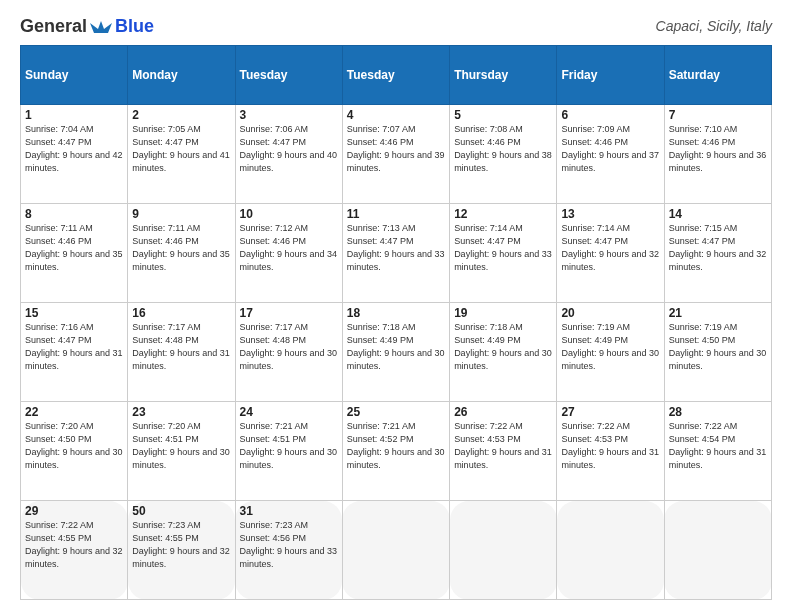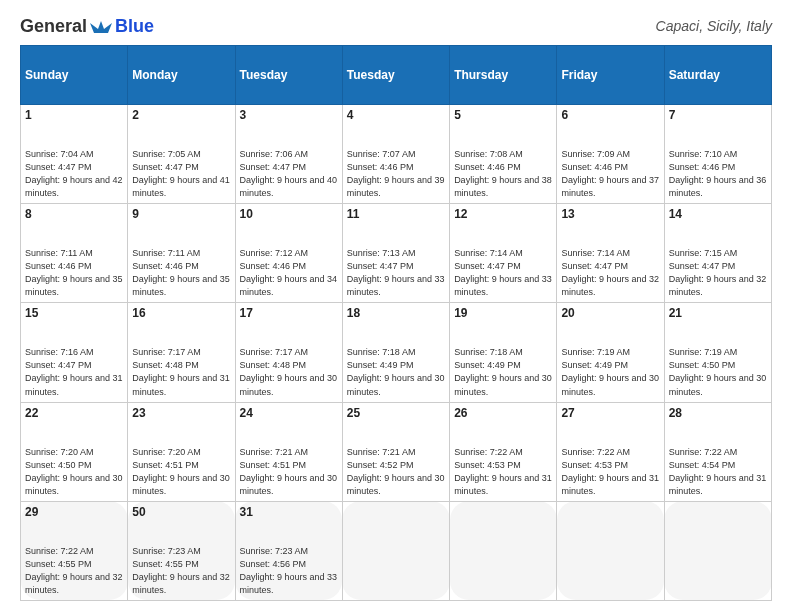--- a/index.html
+++ b/index.html
@@ -89,21 +89,20 @@
       font-size: 12px;
       font-weight: bold;
       color: #222;
       display: block;
       margin-bottom: 1px;
     }
     .day-info {
       font-size: 9px;
       color: #333;
       line-height: 1.45;
-      margin-top: 26px;
     }
   </style>
 </head>
 <body>
 
 <div class="page">
   <div class="header">
     <div class="logo">
       <div class="logo-text">
         <span class="logo-general">General</span>

